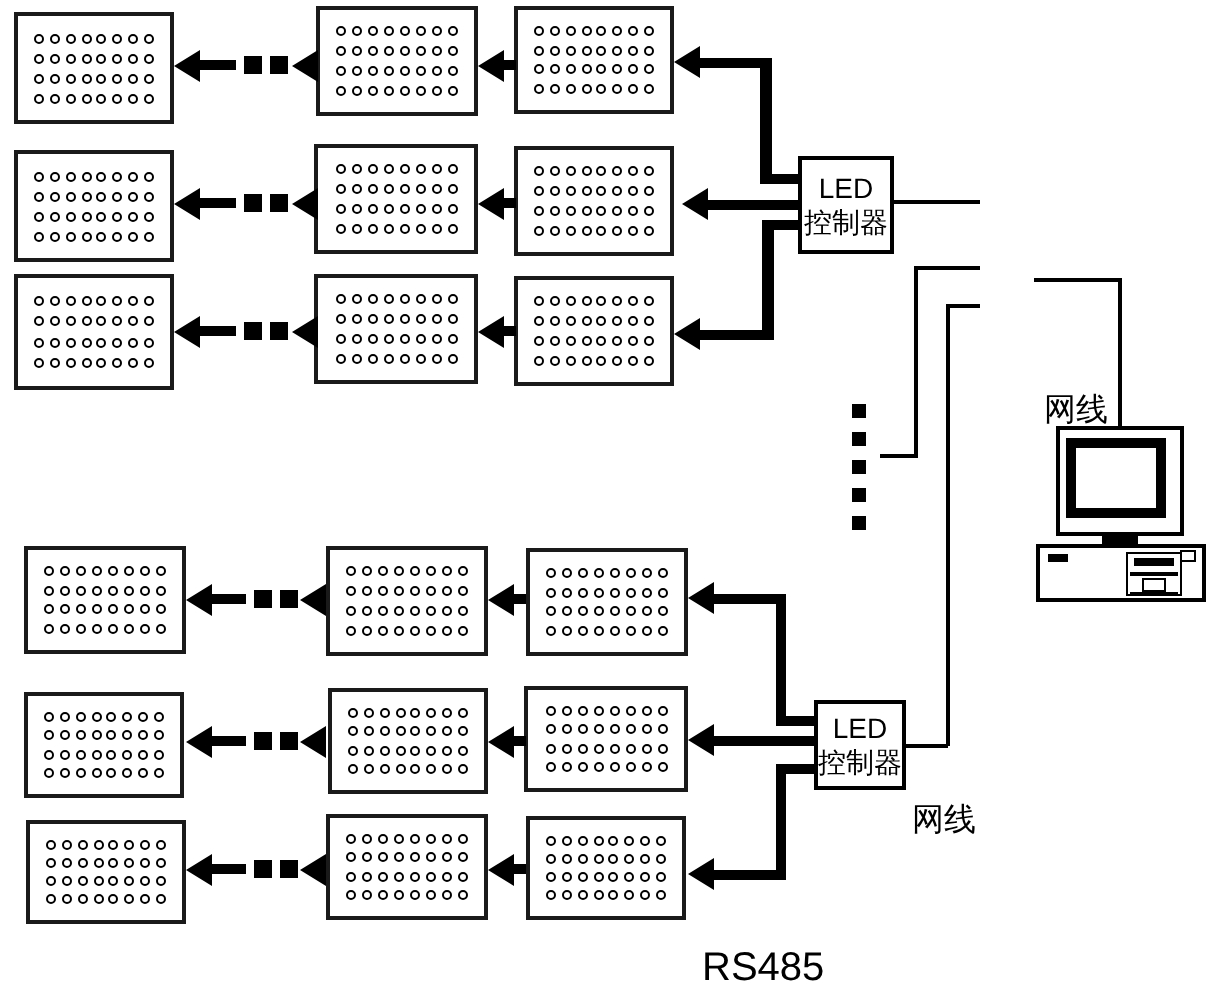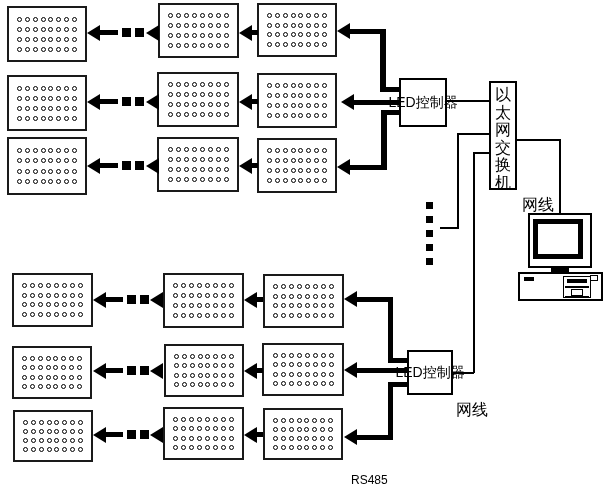--- a/index.html
+++ b/index.html
@@ -9,21 +9,21 @@
   }
   .panel{
     position:absolute;background:#fff;border:2px solid #1a1a1a;box-sizing:border-box;
     display:grid;padding:6px 7px;justify-items:center;align-items:center;
   }
   .dot{width:5px;height:5px;border:1.6px solid #000;border-radius:50%;box-sizing:border-box;background:#fff;}
   .seg{position:absolute;background:#000;}
   .ah{position:absolute;width:0;height:0;border-top:8px solid transparent;border-bottom:8px solid transparent;border-right:13px solid #000;}
   .sq{position:absolute;background:#000;}
   .box{position:absolute;border:2px solid #000;background:#fff;box-sizing:border-box;z-index:3;}
-  .ctrl{display:flex;flex-direction:row;justify-content:center;align-items:center;font-size:14px;line-height:1.2;text-align:center;}
+  .ctrl{display:flex;flex-direction:column;justify-content:center;align-items:center;font-size:14px;line-height:1.2;text-align:center;}
   .ctrl .sub{white-space:nowrap;}
   .switch{font-size:16px;line-height:17.5px;text-align:center;word-break:break-all;padding-top:3px;}
   .lbl{position:absolute;z-index:4;white-space:nowrap;margin-top:24px;}
   
   .monitor{position:absolute;left:528px;top:213px;width:64px;height:55px;border:2px solid #000;background:#fff;box-sizing:border-box;z-index:3;}
   .bezel{position:absolute;left:3px;top:4px;width:50px;height:40px;background:#000;}
   .screen{position:absolute;left:5px;top:5px;width:40px;height:30px;background:#fff;}
   .stand{position:absolute;left:551px;top:267px;width:18px;height:5px;background:#000;z-index:3;}
   .case{position:absolute;left:518px;top:272px;width:85px;height:29px;border:2px solid #000;background:#fff;box-sizing:border-box;z-index:3;}
   .case .slot{position:absolute;left:4px;top:3px;width:10px;height:4px;background:#000;}
@@ -42,21 +42,20 @@
   <div class="box ctrl" style="left:399px;top:78px;width:48px;height:49px;">
     <span>LED</span>
     <span class="sub">控制器</span>
   </div>
 
   <div class="box ctrl" style="left:407px;top:350px;width:46px;height:45px;">
     <span>LED</span>
     <span class="sub">控制器</span>
   </div>
 
-  <div class="box switch" style="left:489px;top:81px;width:28px;height:109px;">以太网交换机</div>
 
   <div>
     <div class="monitor">
       <div class="bezel">
         <div class="screen"></div>
       </div>
     </div>
     <div class="stand"></div>
     <div class="case">
       <div class="slot"></div>
@@ -65,21 +64,21 @@
         <div class="b2"></div>
         <div class="b3"></div>
         <div class="b4"></div>
       </div>
       <div class="psq"></div>
     </div>
   </div>
 
   <div class="lbl" style="left:522px;top:171px;font-size:16px;">网线</div>
   <div class="lbl" style="left:456px;top:376px;font-size:16px;">网线</div>
-  <div class="lbl" style="left:351px;top:449px;font-size:12px;">RS485</div>
+  <div class="lbl" style="left:351px;top:449px;font-size:20px;">RS485</div>
 <div class="panel" style="left: 7px; top: 6px; width: 80px; height: 56px; grid-template-columns: repeat(8, 1fr); grid-template-rows: repeat(4, 1fr);">
       <span class="dot"></span>
       <span class="dot"></span>
       <span class="dot"></span>
       <span class="dot"></span>
       <span class="dot"></span>
       <span class="dot"></span>
       <span class="dot"></span>
       <span class="dot"></span>
       <span class="dot"></span>

